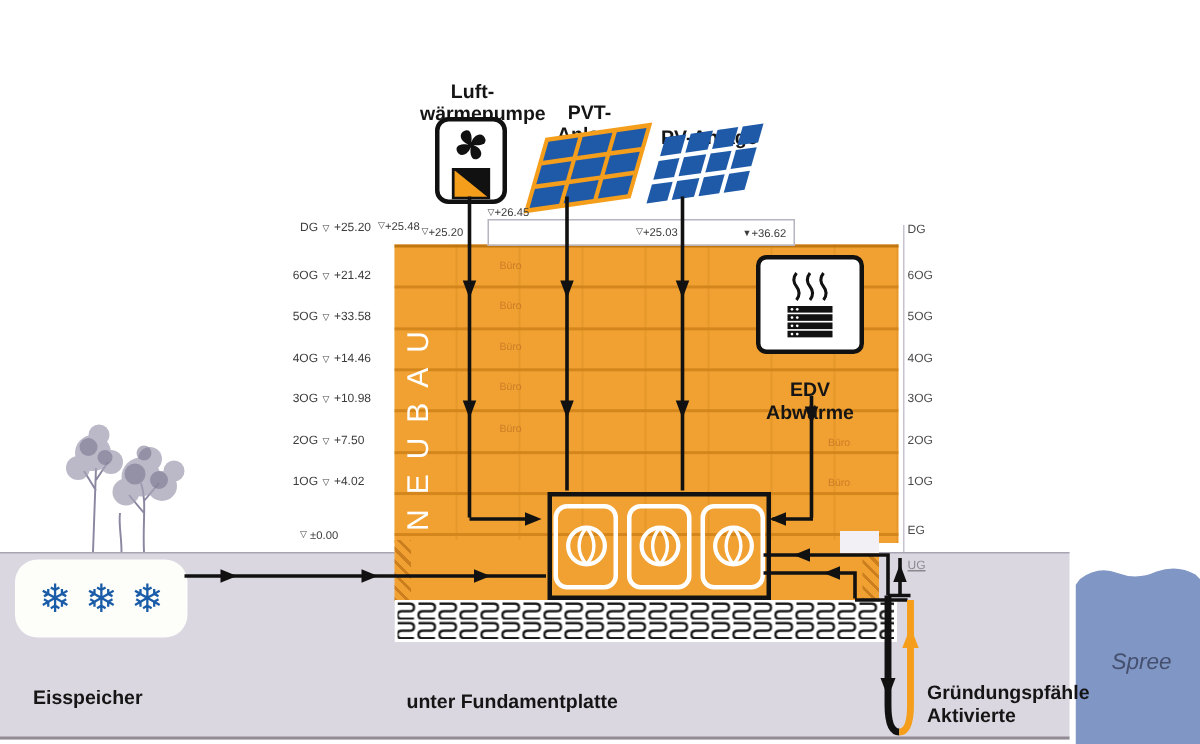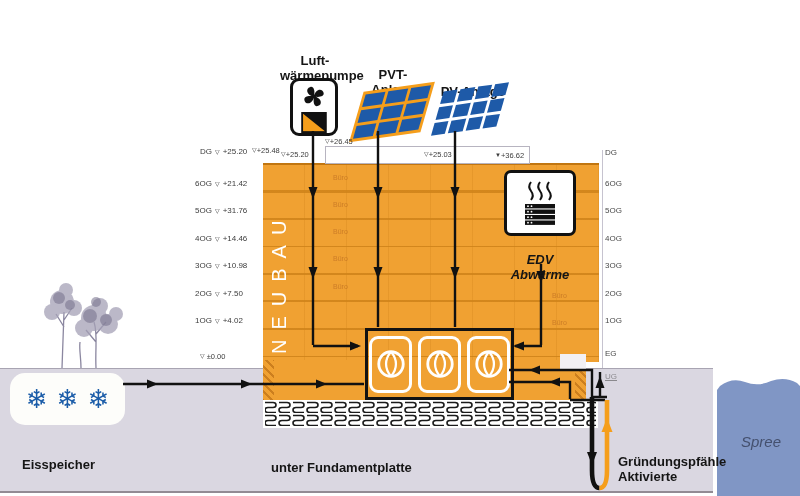--- a/index.html
+++ b/index.html
@@ -210,39 +210,39 @@
           <circle cx="16.5" cy="27.2" r="0.9"></circle>
         <circle cx="13" cy="32.7" r="0.9"></circle>
           <circle cx="16.5" cy="32.7" r="0.9"></circle>
         <circle cx="13" cy="38.2" r="0.9"></circle>
           <circle cx="16.5" cy="38.2" r="0.9"></circle>
         <circle cx="13" cy="43.7" r="0.9"></circle>
           <circle cx="16.5" cy="43.7" r="0.9"></circle>
       </g>
     </svg>
   </div>
-  <div class="lbl z6" style="left:505px;top:232px;width:70px;text-align:center;font-style:italic;">
+  <div class="lbl z6" style="left:505px;top:232px;width:70px;text-align:center;">
     <div>EDV</div>
     <div>Abwärme</div>
   </div>
 
   <div class="floor-row" style="left:190px;top:147px;">
     <span class="fl">DG</span>
       <span class="tri">▽</span>
       <span>+25.20</span>
   </div>
   <div class="floor-row" style="left:190px;top:179px;">
     <span class="fl">6OG</span>
       <span class="tri">▽</span>
       <span>+21.42</span>
   </div>
   <div class="floor-row" style="left:190px;top:206px;">
     <span class="fl">5OG</span>
       <span class="tri">▽</span>
-      <span>+31.76</span>
+      <span>+33.58</span>
   </div>
   <div class="floor-row" style="left:190px;top:234px;">
     <span class="fl">4OG</span>
       <span class="tri">▽</span>
       <span>+14.46</span>
   </div>
   <div class="floor-row" style="left:190px;top:261px;">
     <span class="fl">3OG</span>
       <span class="tri">▽</span>
       <span>+10.98</span>

